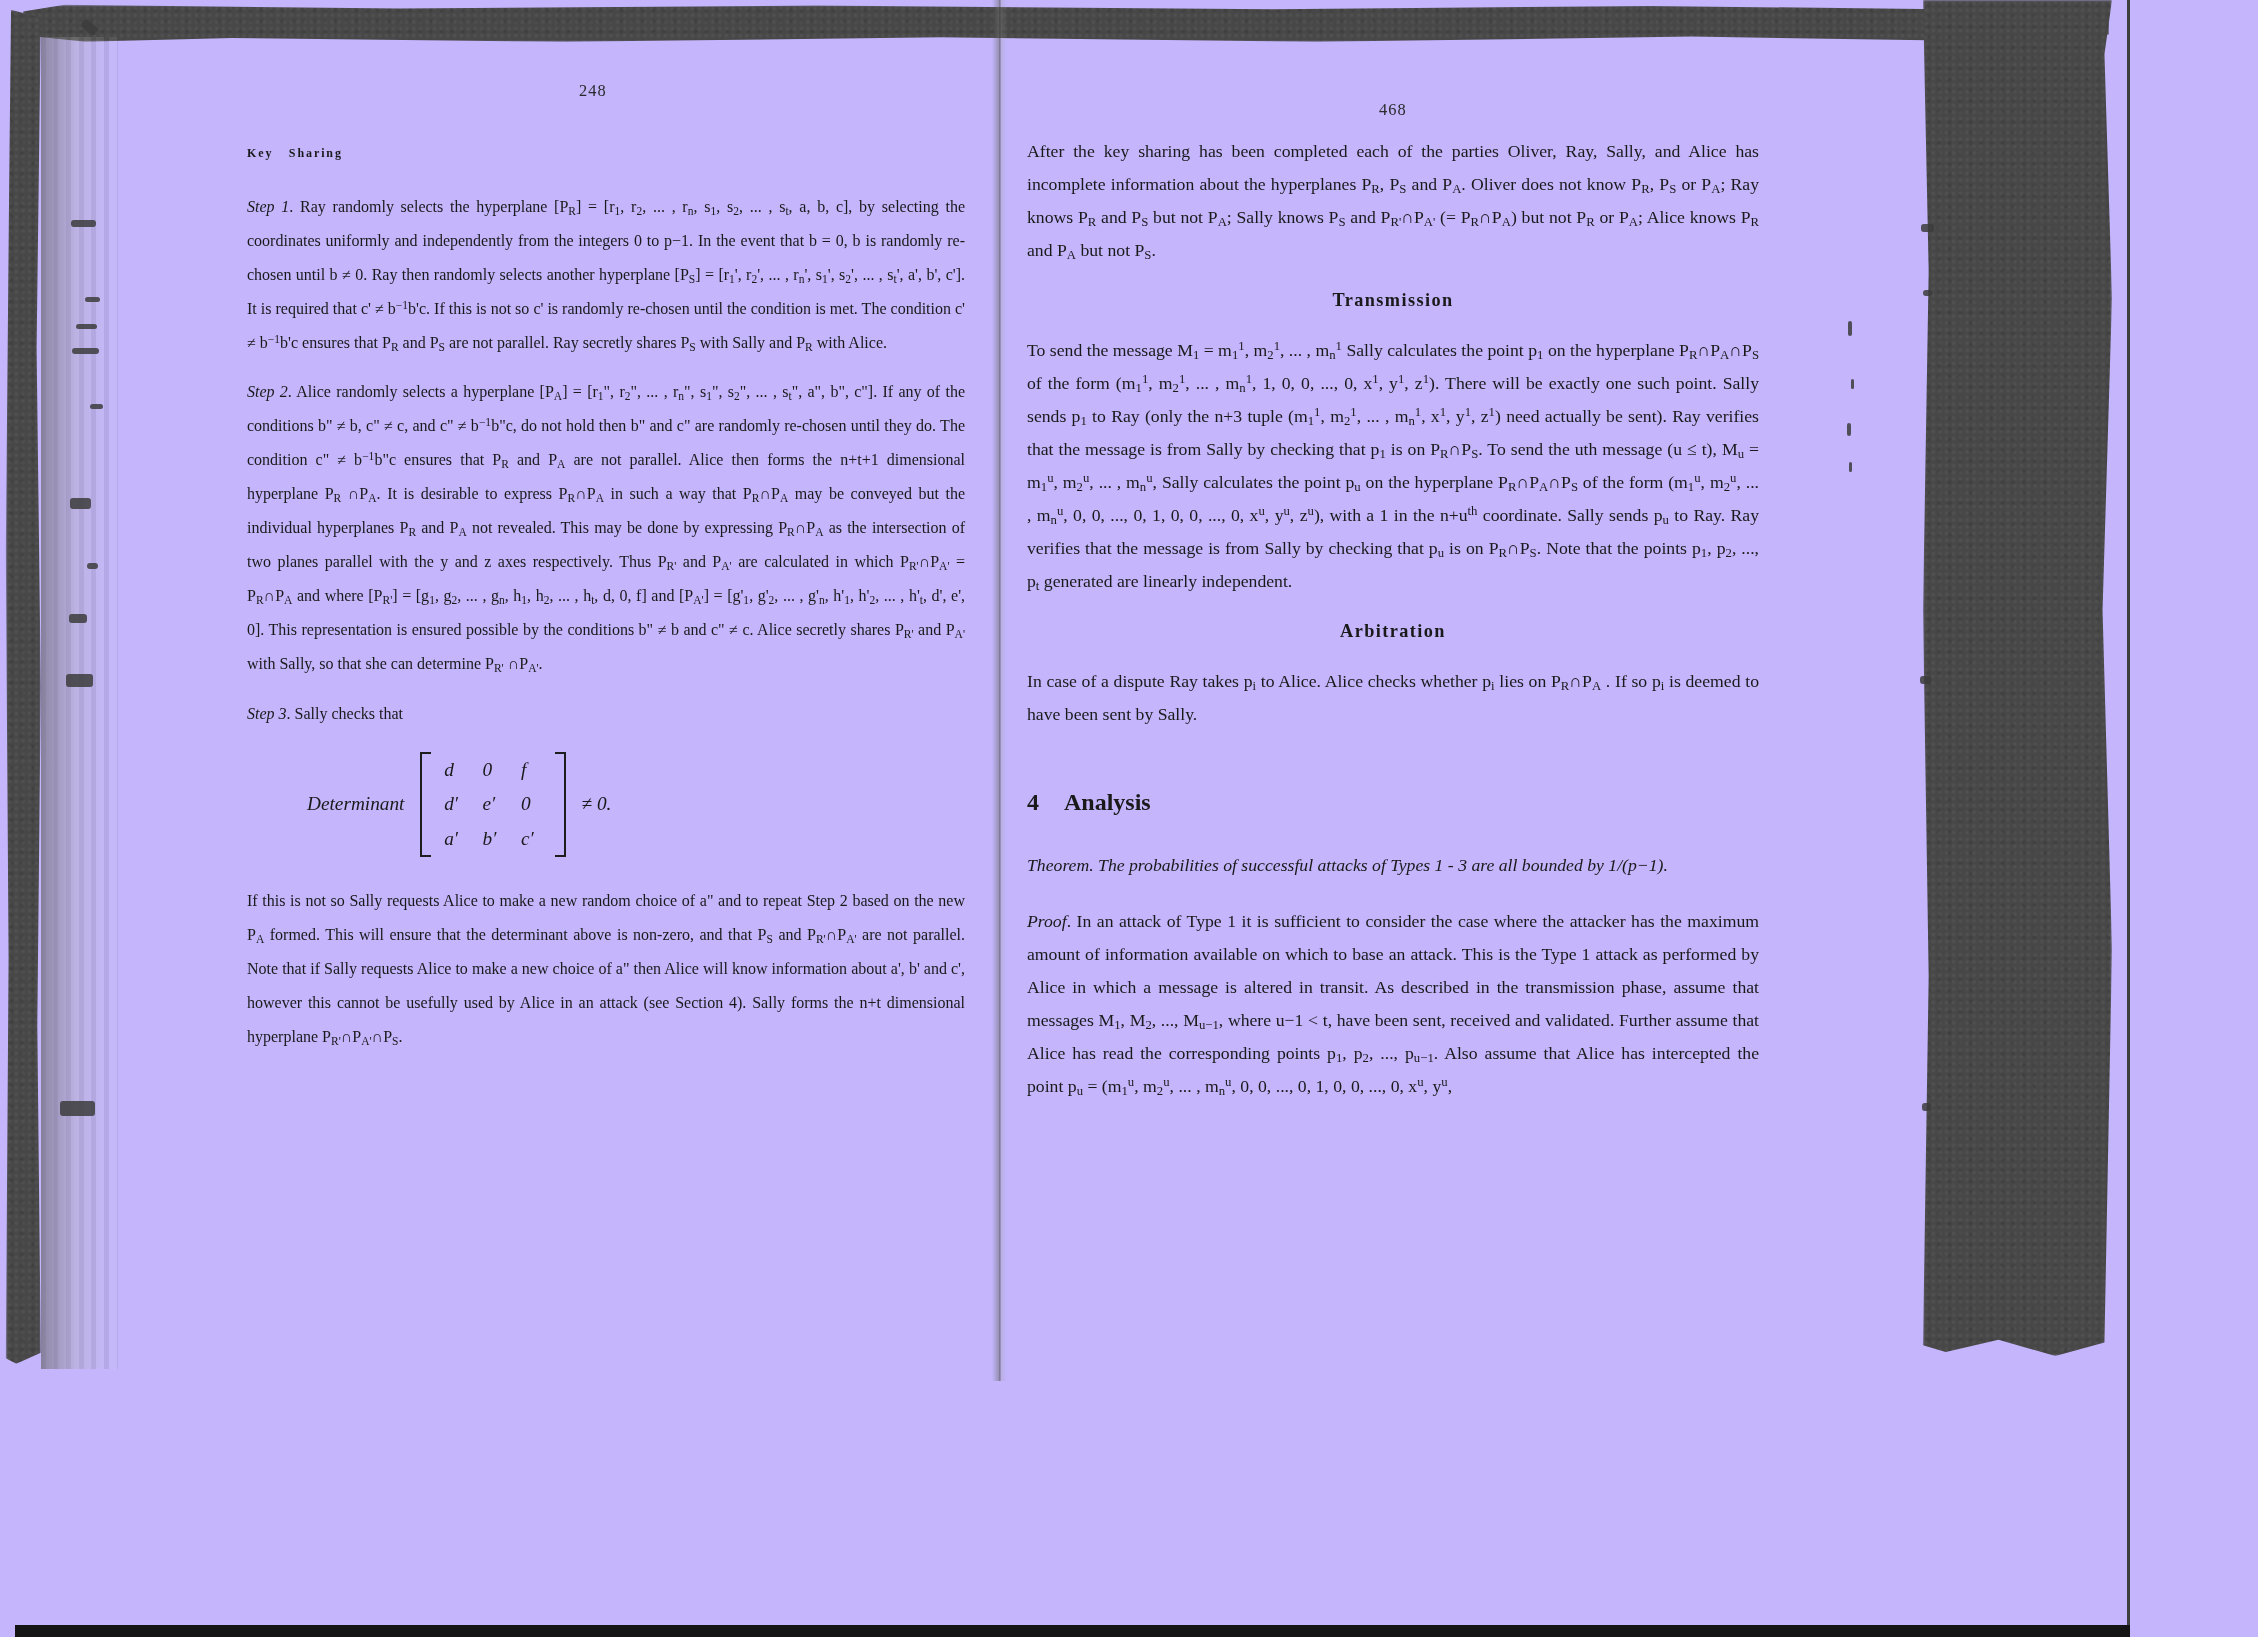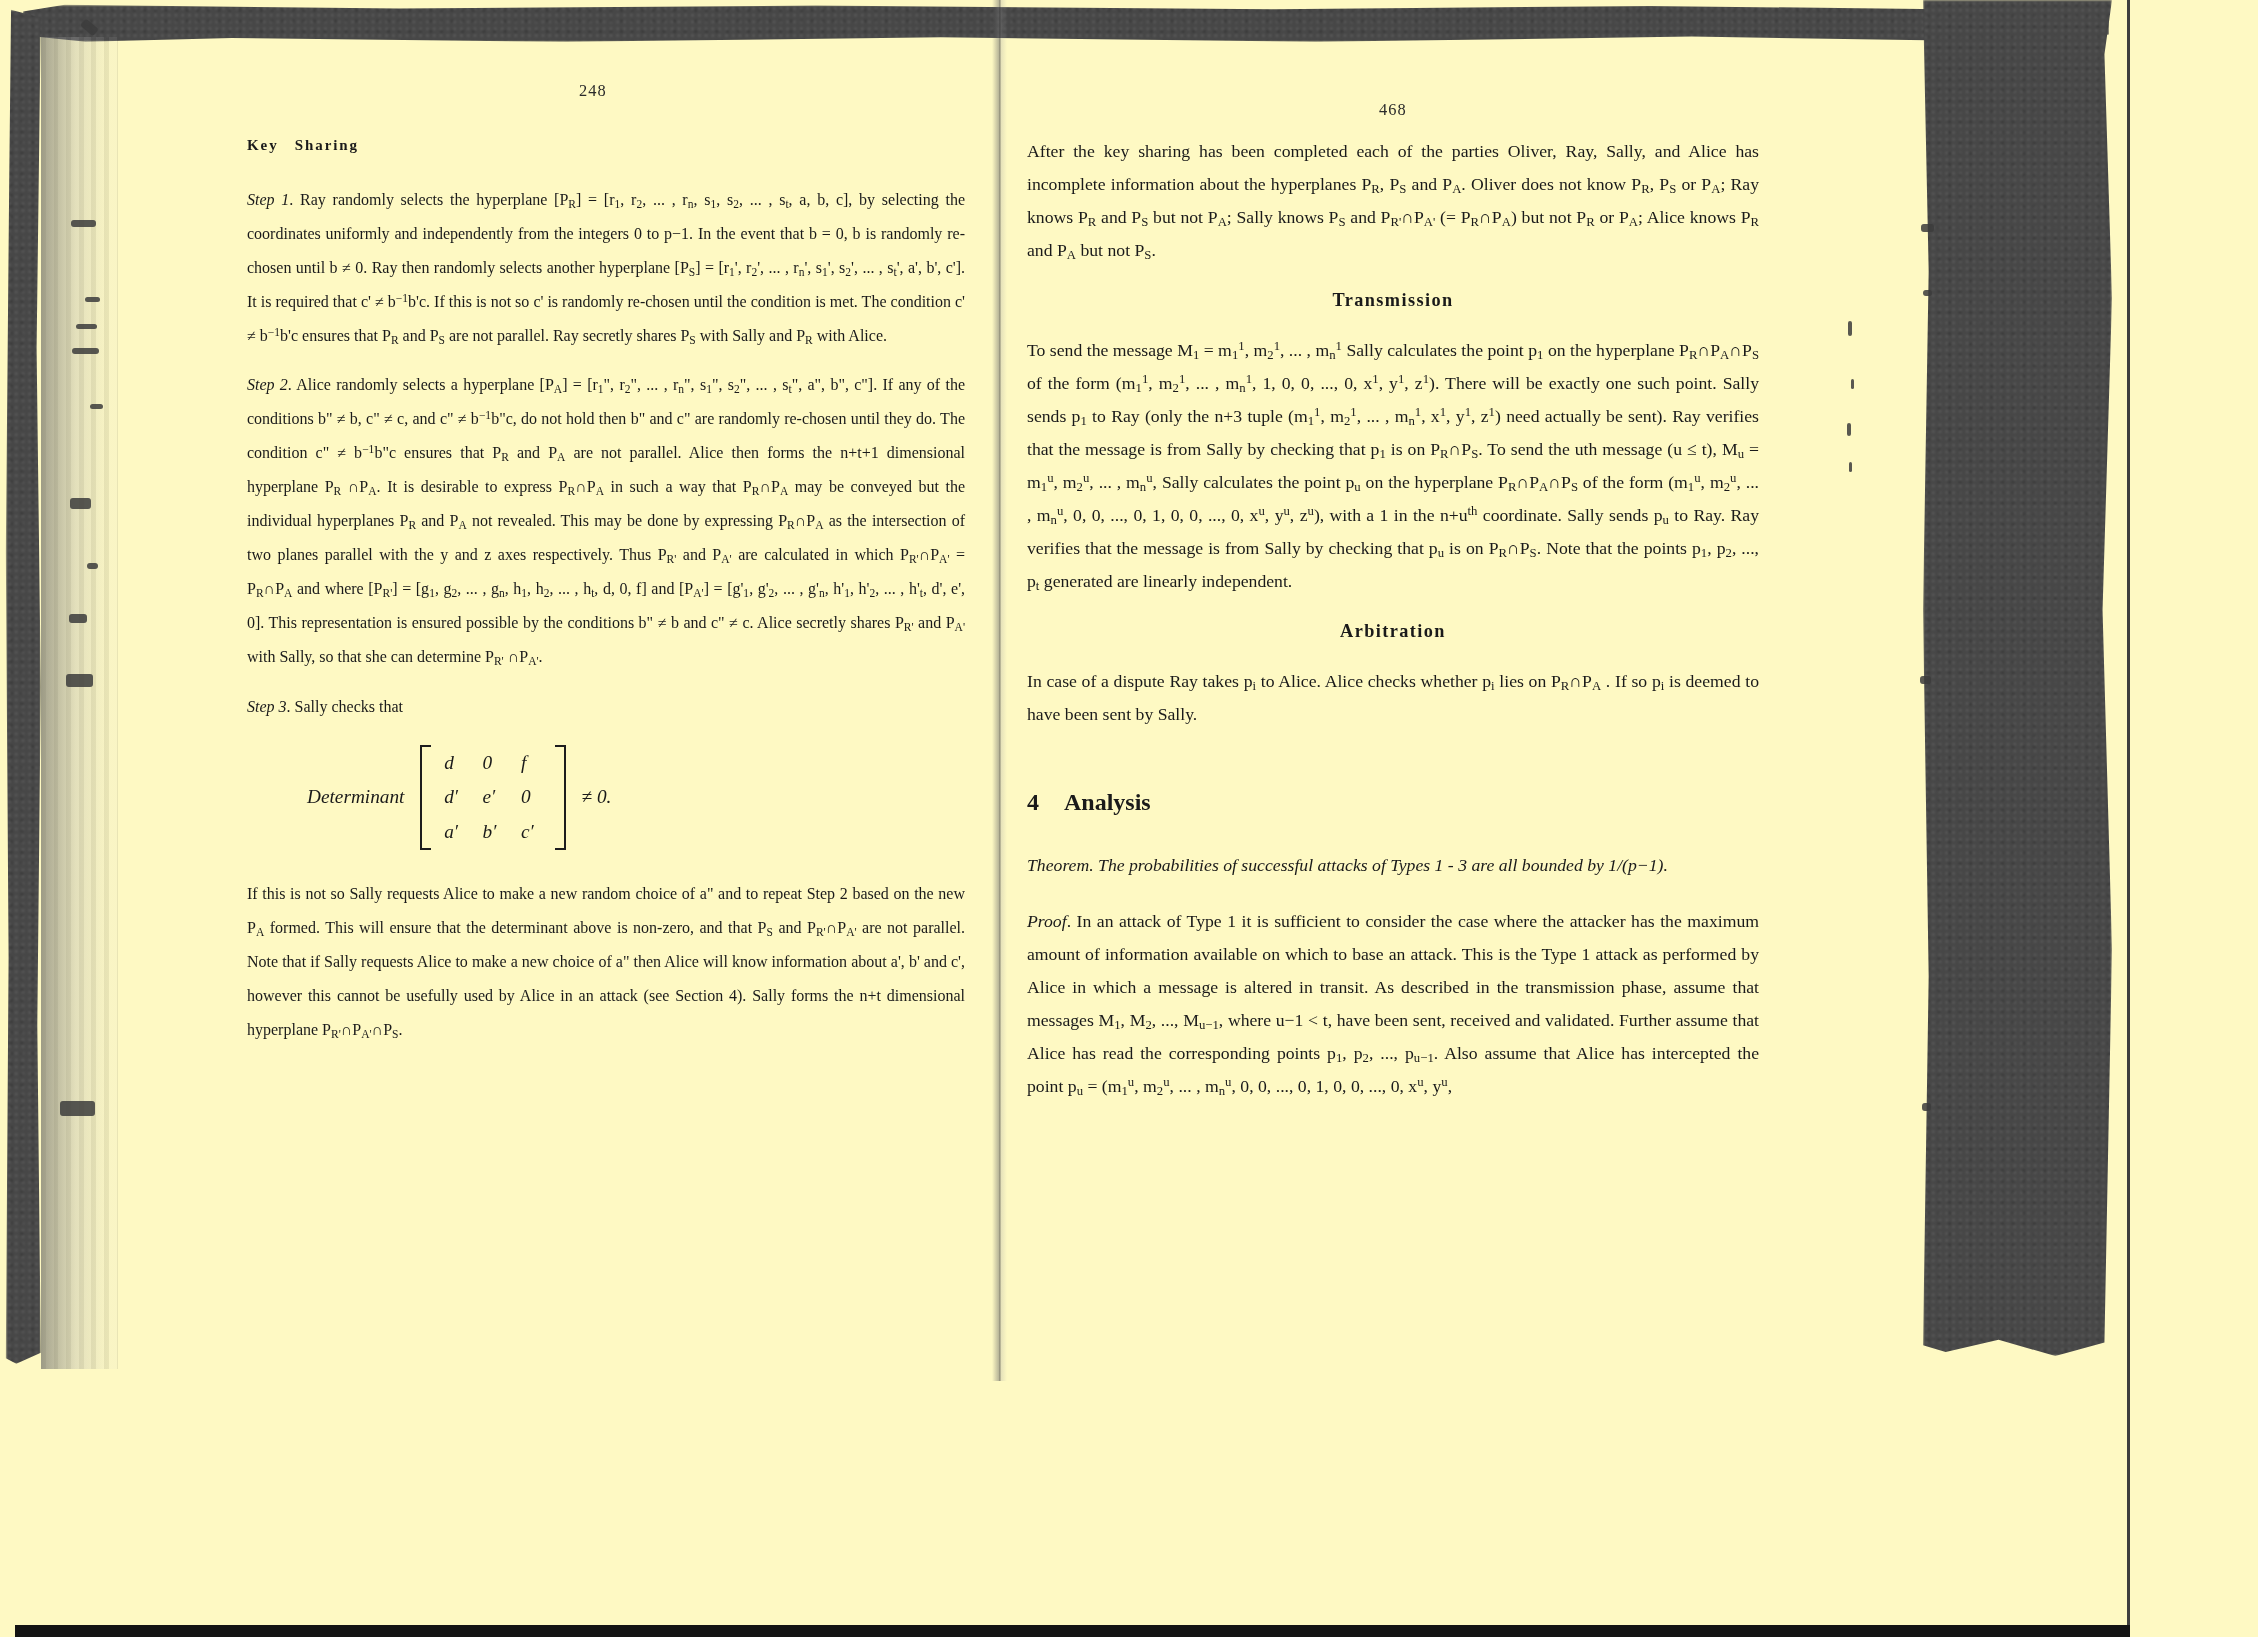--- a/index.html
+++ b/index.html
@@ -1,16 +1,16 @@
 <!DOCTYPE html>
 <html><head>
 <meta charset="utf-8">
 <style>
   html,body{margin:0;padding:0;background:#e9e9e7;}
-  .canvas{position:relative;width:2258px;height:1638px;background:#fef9c3;overflow:hidden;
+  .canvas{position:relative;width:2258px;height:1638px;background:#c4b5fd;overflow:hidden;
           font-family:"Liberation Serif","DejaVu Serif",serif;color:#1a1a1a;}
 
   
   .band{position:absolute;background:#474747;
         background-image:radial-gradient(rgba(255,255,255,.14) 1px,transparent 1.4px),
                          radial-gradient(rgba(0,0,0,.30) 1px,transparent 1.4px);
         background-size:6.8px 6.8px,10.6px 10.6px;filter:blur(0.8px);}
   .band-top{left:23px;top:4.8px;width:2086px;height:37px;
         clip-path:polygon(0 18%,2% 0,18% 10%,38% 2%,60% 12%,78% 3%,92% 12%,100% 5%,100% 80%,96% 100%,80% 86%,62% 100%,44% 88%,26% 100%,10% 90%,3% 100%,0 82%);}
   .band-left{left:5.8px;top:9.7px;width:35px;height:1354px;
@@ -25,21 +25,21 @@
   .edge-line{position:absolute;left:2127px;top:0;width:2.9px;height:1632px;background:#3e3e3e;}
   .strip-bottom{position:absolute;left:15.4px;top:1625px;width:2115px;height:12.6px;background:#141414;}
   .art{position:absolute;background:#3c3c3c;border-radius:2.9px;opacity:.85;}
 
   
   .pagenum{position:absolute;font-size:16.4px;letter-spacing:1px;color:#2a2a2a;}
   .page-col{position:absolute;}
   .col-left{left:247px;top:137px;width:718px;}
   .col-right{left:1027px;top:135px;width:732px;}
 
-  .h-small{font-weight:bold;font-size:15px;letter-spacing:1.9px;word-spacing:10.6px;margin:0 0 29px 0;}
+  .h-small{font-weight:bold;font-size:12px;letter-spacing:1.9px;word-spacing:10.6px;margin:9px 0 29px 0;}
   .h-plain{font-weight:bold;font-size:18.3px;letter-spacing:1.4px;word-spacing:1.9px;margin:0 0 23px 0;text-align:center;}
   .h-big{font-weight:bold;font-size:24px;margin:7.7px 0 33px 0;}
   .h-big .num{margin-right:25px;}
 
   .col-left p.body{font-size:16px;line-height:34px;text-align:justify;margin:0 0 15.4px 0;}
   .col-right p.body{font-size:17.7px;line-height:33px;text-align:justify;margin:0 0 23px 0;}
   p.short{text-align:left;}
   sub{font-size:72%;line-height:0;vertical-align:-0.25em;}
   sup{font-size:72%;line-height:0;vertical-align:0.45em;}
   i{font-style:italic;}

